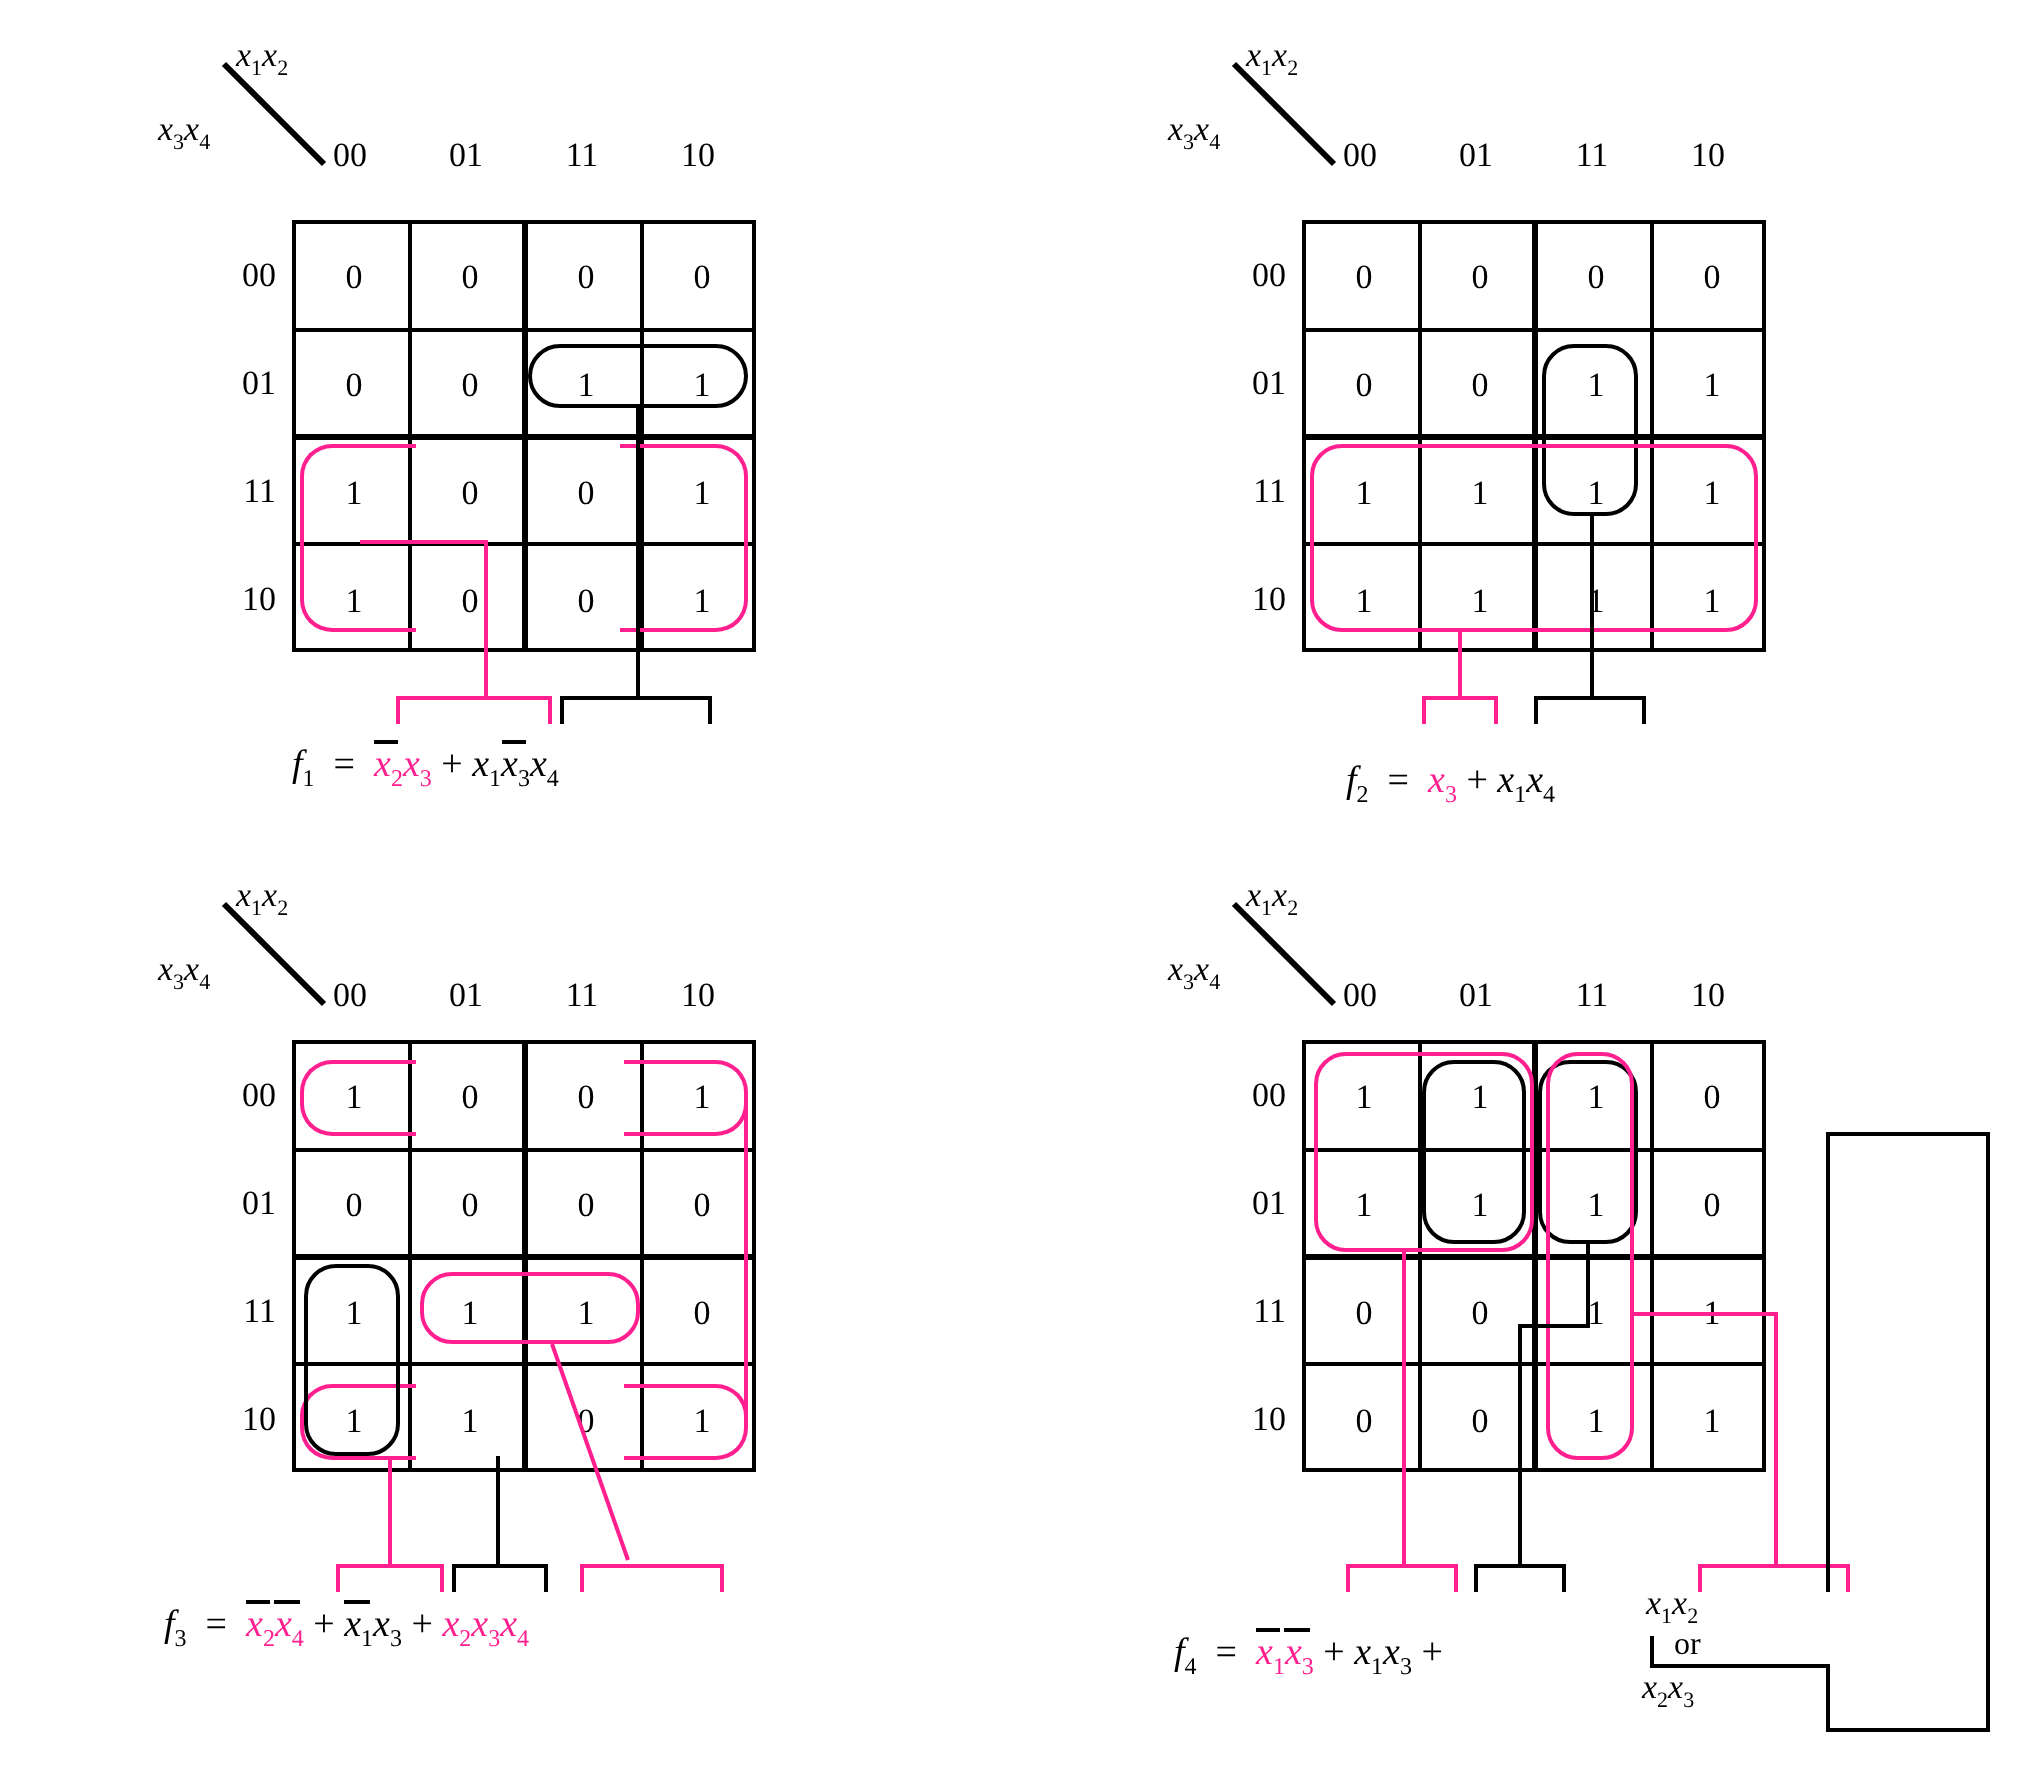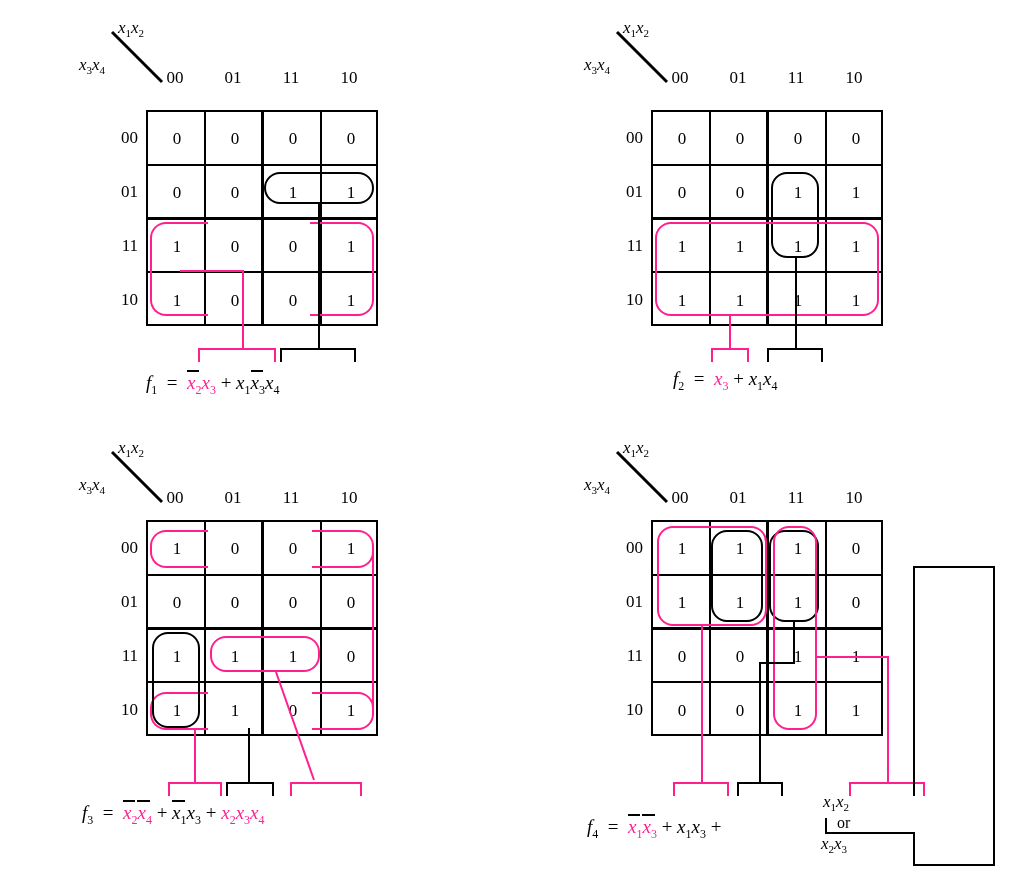--- a/index.html
+++ b/index.html
@@ -176,21 +176,21 @@
   <div class="conn v" style="left:290px;top:258px;height:90px;"></div>
   <div class="conn h" style="left:262px;top:348px;width:56px;"></div>
   <div class="conn v" style="left:262px;top:348px;height:14px;"></div>
   <div class="conn v" style="left:316px;top:348px;height:14px;"></div>
 
   <div class="conn pink v" style="left:224px;top:316px;height:32px;"></div>
   <div class="conn pink h" style="left:206px;top:348px;width:38px;"></div>
   <div class="conn pink v" style="left:206px;top:348px;height:14px;"></div>
   <div class="conn pink v" style="left:242px;top:348px;height:14px;"></div>
 
-  <div class="eq" style="left:168px;top:368px;">
+  <div class="eq" style="left:168px;top:380px;">
     <span>f<sub>2</sub></span>&nbsp;&nbsp;<span class="op">=</span>&nbsp;&nbsp;<span class="pinktxt">x<sub>3</sub></span><span class="op">&nbsp;+&nbsp;</span><span>x<sub>1</sub>x<sub>4</sub></span>
   </div>
 </div>
 
 <div class="kmap" style="left:0;top:420px;width:470px;height:460px;">
 
   <div class="axis-label" style="left:118px;top:18px;">x<sub>1</sub>x<sub>2</sub></div>
   <div class="axis-label" style="left:79px;top:55px;">x<sub>3</sub>x<sub>4</sub></div>
   <svg class="diag" style="left:110px;top:30px;" width="60" height="60">
     <line x1="2" y1="2" x2="52" y2="52" stroke="#000" stroke-width="3"></line>

